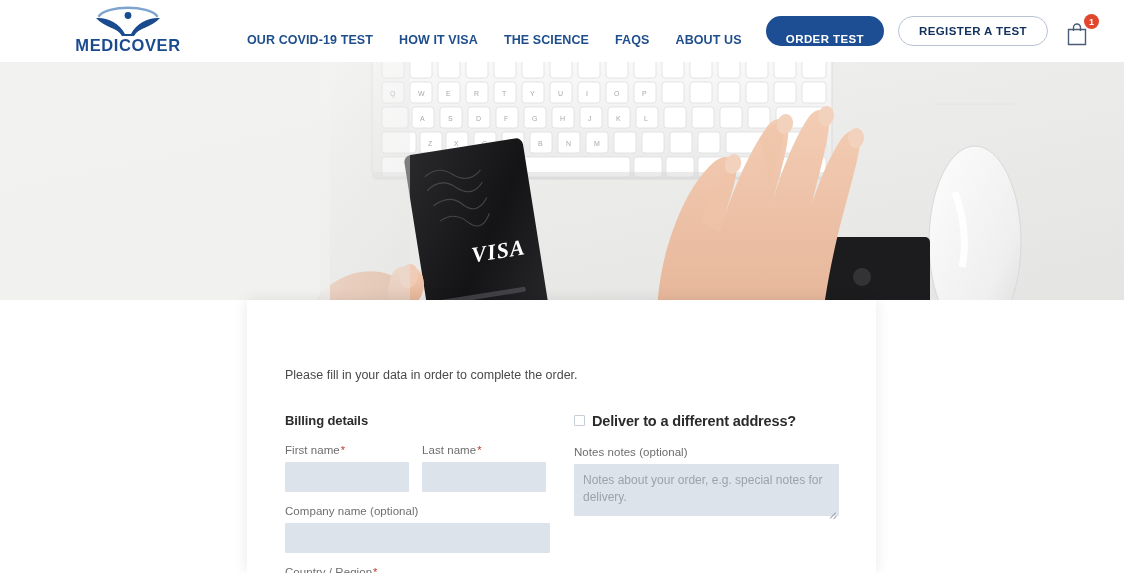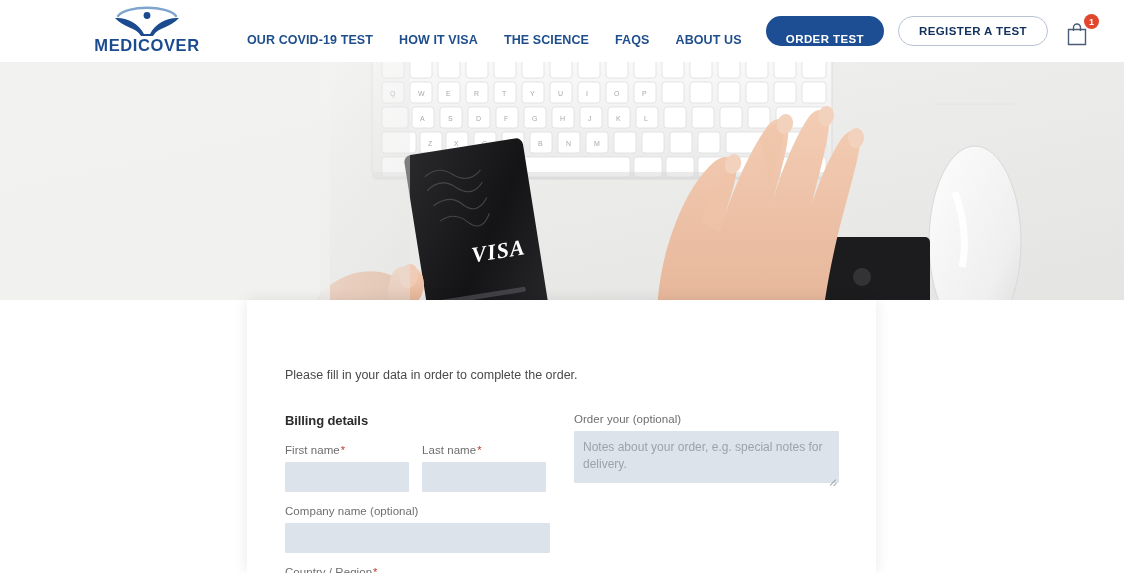--- a/index.html
+++ b/index.html
@@ -12,21 +12,21 @@
 
   
   .header {
     position: relative;
     width: 1124px; height: 62px;
     background: #ffffff;
     display: flex; align-items: center;
     z-index: 20;
   }
   .logo-wrap {
-    position: absolute; left: 93px; top: 3px;
+    position: absolute; left: 74px; top: 3px;
     width: 108px; height: 56px;
     display: flex; flex-direction: column; align-items: center;
     justify-content: flex-start;
   }
   .logo-mark { width: 74px; height: 33px; display: block; }
   .logo-word {
     font-size: 16.5px; font-weight: bold; letter-spacing: 0.6px;
     color: #1b4b8f; line-height: 1; margin-top: 1px;
   }
   .nav {
@@ -418,23 +418,27 @@
             <label class="label">Company name (optional)</label>
             <input class="input" type="text" value="" style="">
           </div>
 
           <div class="field full">
             <label class="label"><span>Country / Region</span><span class="req">*</span></label>
           </div>
         </div>
 
         <div class="col-right">
+          <div class="checkbox-row">
+            <div class="cbox"></div>
+            <div class="checkbox-label">Deliver to a different address?</div>
+          </div>
 
           <div class="field">
-            <label class="label">Order your (optional)</label>
+            <label class="label">Notes notes (optional)</label>
             <div class="ta-wrap">
               <textarea class="textarea" placeholder="Notes about your order, e.g. special notes for delivery." style=""></textarea>
               <div class="ta-handle"></div>
             </div>
           </div>
         </div>
 
       </div>
     </div>
   </div>

